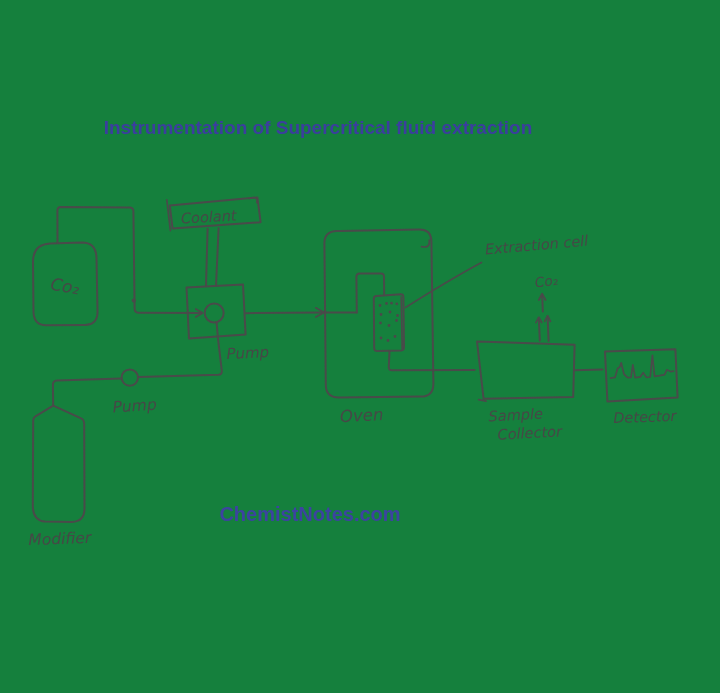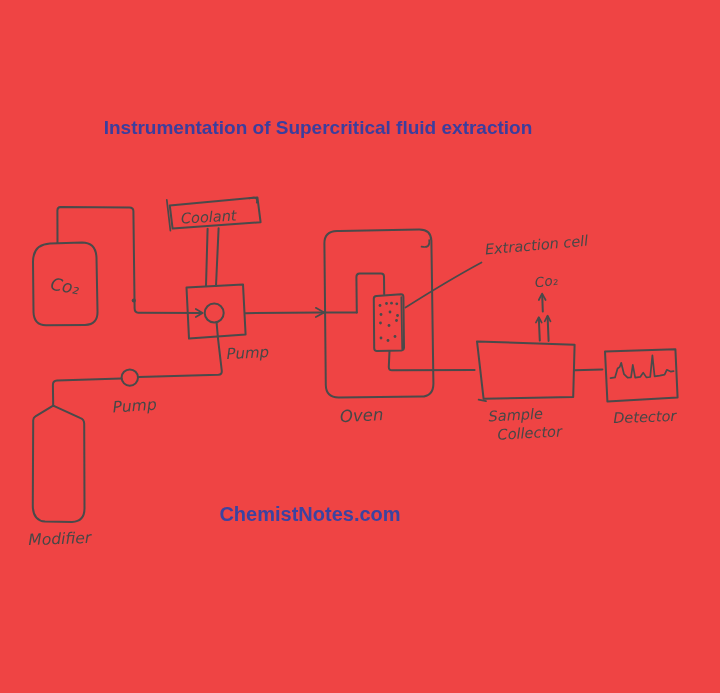--- a/index.html
+++ b/index.html
@@ -1,17 +1,17 @@
 <!DOCTYPE html>
 <html style="--ink: #4a4a4a;"><head>
 <meta charset="utf-8">
 <style>
   html,body{margin:0;padding:0;background:#ffffff;}
   body{width:720px;height:693px;overflow:hidden;}
-  .stage{position:relative;width:720px;height:693px;background:#ef4444;text-align:center;}
+  .stage{position:relative;width:720px;height:693px;background:#15803d;text-align:center;}
   svg{display:block;}
   .ink{stroke:var(--ink,#4a4a4a);fill:none;stroke-width:2;stroke-linecap:round;stroke-linejoin:round;}
   .ink-thin{stroke:var(--ink,#4a4a4a);fill:none;stroke-width:1.7;stroke-linecap:round;stroke-linejoin:round;}
   .ink-fill{fill:var(--ink,#4a4a4a);stroke:none;}
   .hand{font-family:"DejaVu Sans",sans-serif;font-style:italic;fill:#474747;}
   .brand{font-family:"Liberation Sans",sans-serif;font-weight:bold;}
 </style>
 </head>
 <body>
 

